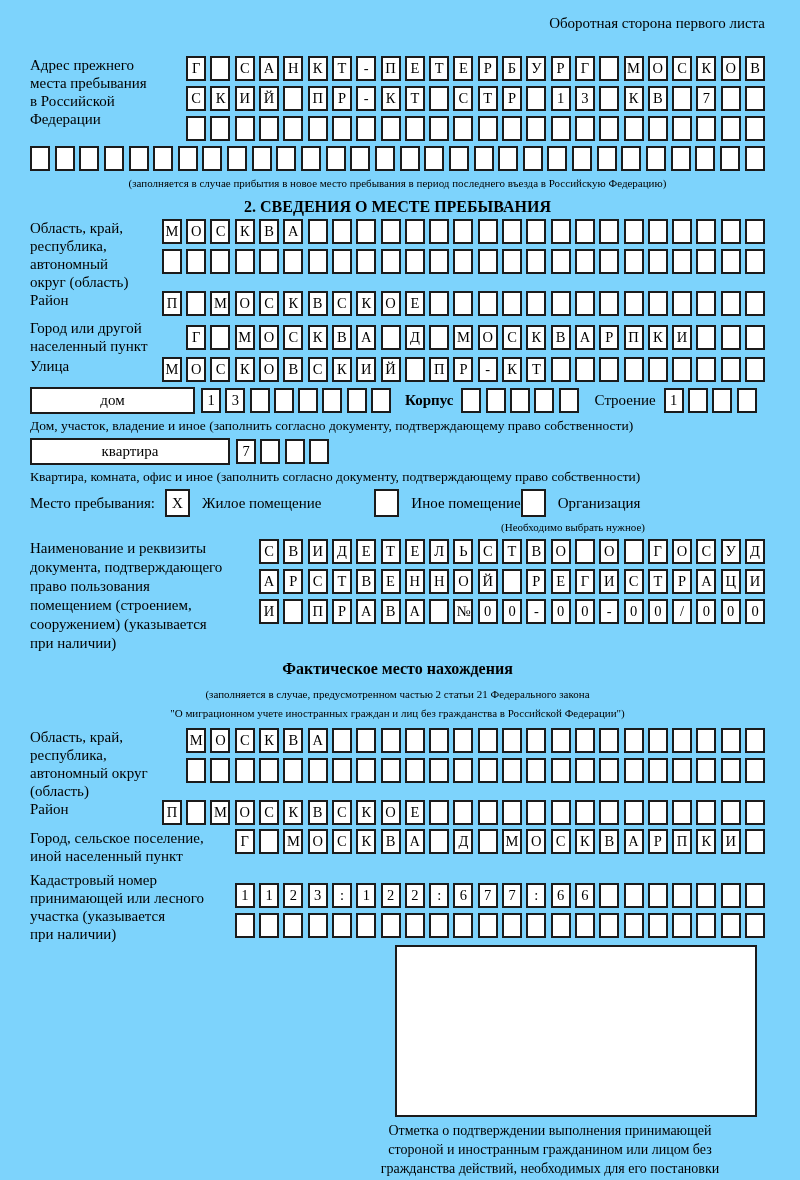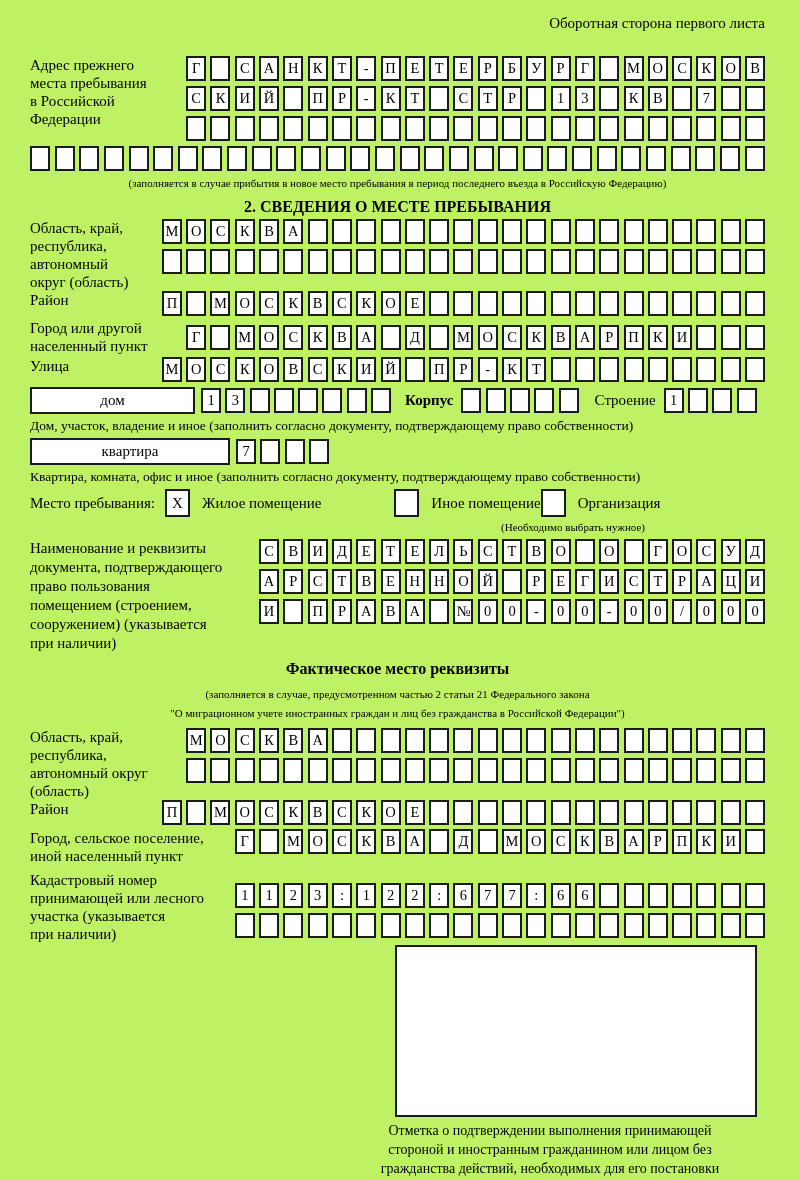--- a/index.html
+++ b/index.html
@@ -1,20 +1,20 @@
 <!DOCTYPE html>
 <html><head>
 <meta charset="utf-8">
 <style>
   html,body{margin:0;padding:0;background:#fff;}
   .page{
     width:800px;height:1180px;box-sizing:border-box;
     padding:14px 35px 0 30px;
     font-family:"Liberation Serif","DejaVu Serif",serif;
-    color:#000;background:#bef264;position:relative;overflow:hidden;
+    color:#000;background:#7dd3fc;position:relative;overflow:hidden;
   }
   .hdr-right{font-size:15px;text-align:right;line-height:18px;}
   .frow{display:flex;align-items:flex-start;}
   .frow.vcenter{align-items:center;}
   .flabel{font-size:15px;line-height:18px;white-space:pre-line;flex:0 0 auto;}
   .cellcol{display:flex;flex-direction:column;gap:5px;margin-left:auto;}
   .cells{display:flex;gap:4.3px;margin-left:auto;flex:0 0 auto;}
   .cells.noauto{margin-left:6px;}
   .cell{
     box-sizing:border-box;flex:none;width:20px;height:25px;
@@ -369,21 +369,21 @@
       </div>
   </div>
   <div class="note-left" style="margin-top:2px;">Квартира, комната, офис и иное (заполнить согласно документу, подтверждающему право собственности)</div>
 
   <div class="frow vcenter" style="margin-top:3px;">
     <div class="flabel">Место пребывания:</div>
     <div class="opt" style="margin-left:10px;">
       <span class="chk">X</span>
       <span class="opt-label">Жилое помещение</span>
     </div>
-    <div class="opt" style="margin-left:44px;padding-left:29px;">
+    <div class="opt" style="margin-left:24px;padding-left:29px;">
       <span class="chk"></span>
       <span class="opt-label">Иное помещение</span>
     </div>
     <div class="opt" style="justify-content:center;">
       <span class="chk"></span>
       <span class="opt-label">Организация</span>
     </div>
   </div>
   <div class="note" style="margin-top:1px;margin-right:120px;text-align:right;">(Необходимо выбрать нужное)</div>
 
@@ -460,21 +460,21 @@
           <span class="cell">0</span>
           <span class="cell">0</span>
           <span class="cell">/</span>
           <span class="cell">0</span>
           <span class="cell">0</span>
           <span class="cell">0</span>
         </div>
     </div>
   </div>
 
-  <div class="h2" style="margin-top:6px;">Фактическое место реквизиты</div>
+  <div class="h2" style="margin-top:6px;">Фактическое место нахождения</div>
   <div class="note" style="margin-top:6px;">(заполняется в случае, предусмотренном частью 2 статьи 21 Федерального закона
 "О миграционном учете иностранных граждан и лиц без гражданства в Российской Федерации")</div>
 
   <div class="frow" style="margin-top:5px;">
     <div class="flabel">Область, край,
 республика,
 автономный округ
 (область)</div>
     <div class="cellcol">
       <div class="cells">

